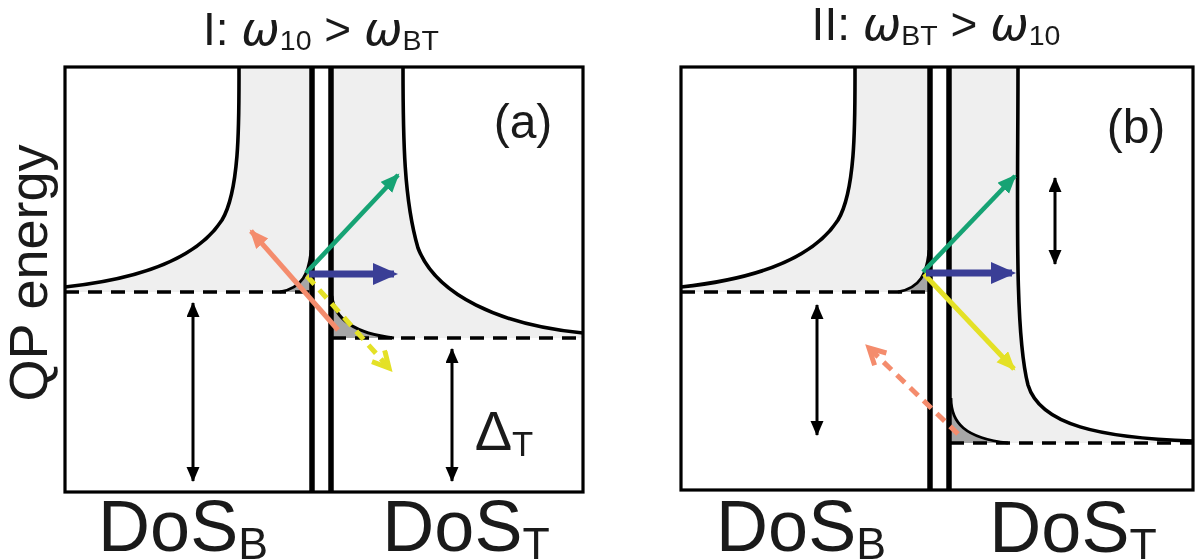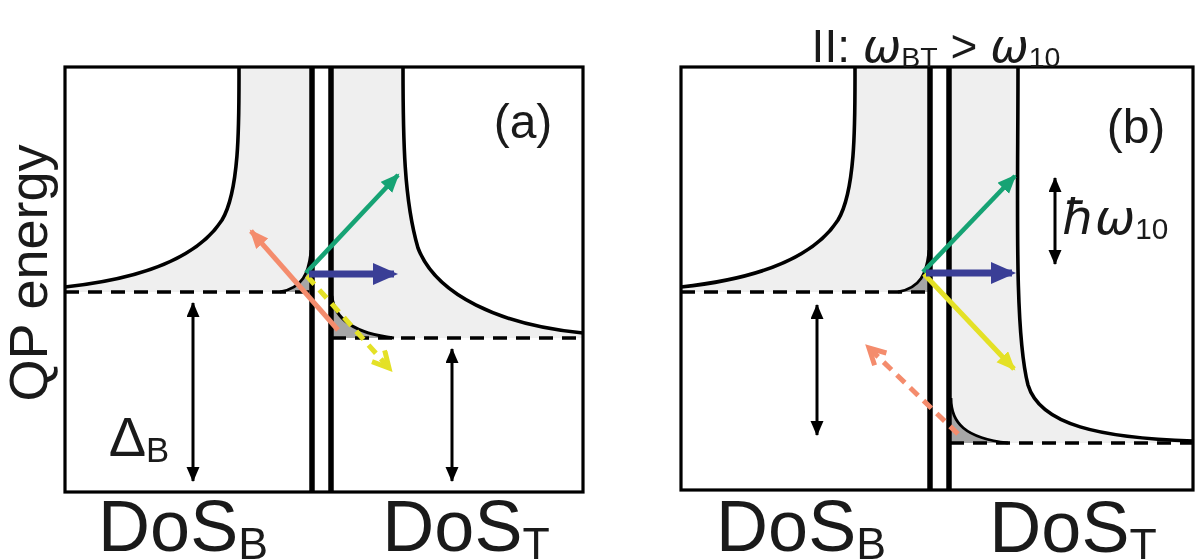--- a/index.html
+++ b/index.html
@@ -112,39 +112,39 @@
       <line class="arr yellow" x1="924" y1="274" x2="1014" y2="369" marker-end="url(#myellow)"></line>
       <line class="arr green" x1="923" y1="272" x2="1015" y2="176" marker-end="url(#mgreen)"></line>
       <line class="arr blue" x1="926" y1="273" x2="1012" y2="273" marker-end="url(#mblue)"></line>
     </g>
   </svg>
 
   <div class="lbl qp-label" style="left:28px;top:273px;">
     <span>QP energy</span>
   </div>
 
+  <div class="lbl title" style="left:321px;top:29px;">
+    <span>I: </span><span class="gk">ω</span><span class="sb">10</span><span> &gt; </span><span class="gk">ω</span><span class="sb">BT</span>
+  </div>
 
-  <div class="lbl title" style="left:936px;top:46px;">
+  <div class="lbl title" style="left:936px;top:24px;">
     <span>II: </span><span class="gk">ω</span><span class="sb">BT</span><span> &gt; </span><span class="gk">ω</span><span class="sb">10</span>
   </div>
 
   <div class="lbl panel-marker" style="left:523px;top:122px;">
     <span>(a)</span>
   </div>
   <div class="lbl panel-marker" style="left:1136px;top:127px;">
     <span>(b)</span>
   </div>
 
-  <div class="lbl delta" style="left:139px;top:437px;">
-    <span>Δ</span><span class="sb">B</span>
+  <div class="lbl delta" style="left:504px;top:431px;">
+    <span>Δ</span><span class="sb">T</span>
   </div>
 
-  <div class="lbl hbar" style="left:1115px;top:217px;">
-    <span class="gk">ħω</span><span class="sb">10</span>
-  </div>
 
   <div class="lbl dos" style="left:183px;top:526px;">
     <span>DoS</span><span class="sb">B</span>
   </div>
   <div class="lbl dos" style="left:466px;top:526px;">
     <span>DoS</span><span class="sb">T</span>
   </div>
   <div class="lbl dos" style="left:801px;top:526px;">
     <span>DoS</span><span class="sb">B</span>
   </div>

